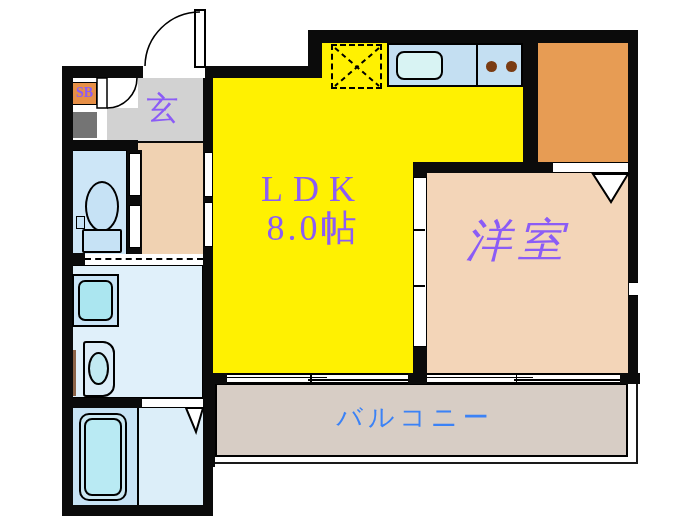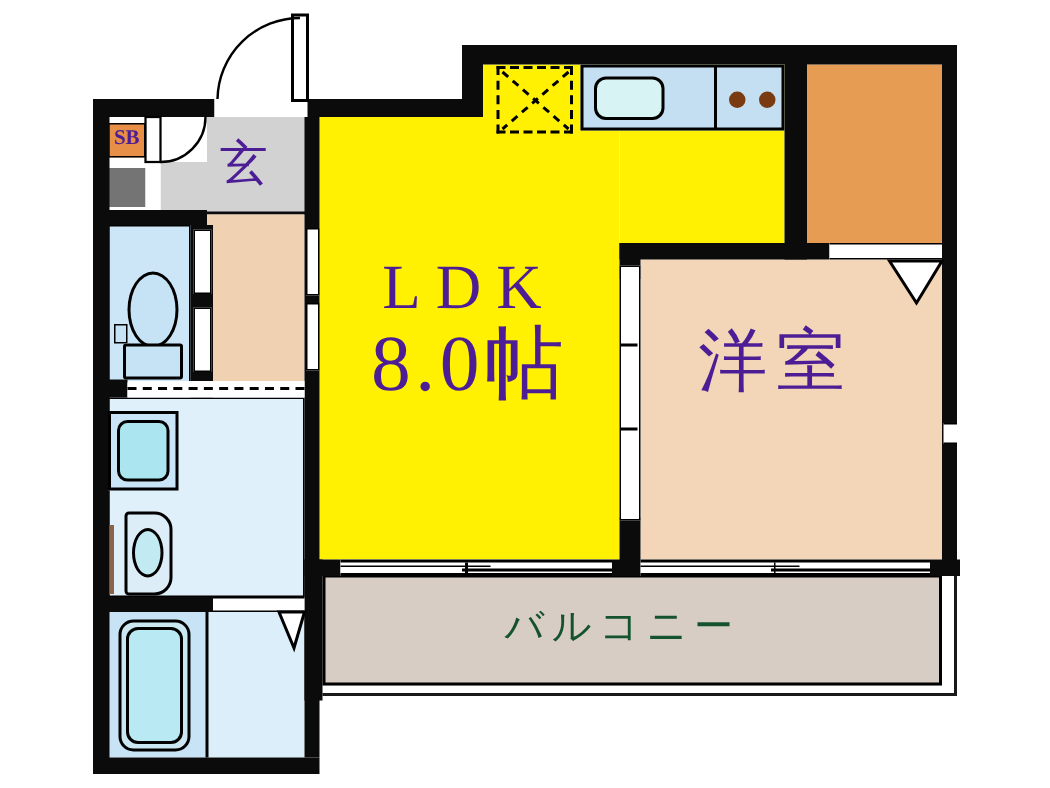--- a/index.html
+++ b/index.html
@@ -1,21 +1,21 @@
 <!DOCTYPE html>
 <html><head>
 <meta charset="utf-8">
 <style>
   html,body{margin:0;padding:0;background:#ffffff;}
   #stage{position:relative;width:700px;height:525px;background:#ffffff;overflow:hidden;
          font-family:"Liberation Serif","DejaVu Serif",serif;}
   .abs{position:absolute;box-sizing:border-box;}
   .wall{position:absolute;background:#0b0b0b;box-sizing:border-box;}
   .open{position:absolute;background:#ffffff;box-sizing:border-box;}
-  .lab{position:absolute;text-align:center;color:#4c1d95;line-height:1.08;box-sizing:border-box;}
+  .lab{position:absolute;text-align:center;color:#8b5cf6;line-height:1.08;box-sizing:border-box;}
   .lab span{display:block;}
   .panel{position:absolute;background:#ffffff;border:1.5px solid #000;box-sizing:border-box;}
   .win{position:absolute;background:#ffffff;border-top:2px solid #000;border-bottom:2px solid #000;height:11px;box-sizing:border-box;}
   .win .a{position:absolute;left:0;top:1.5px;width:55%;height:1.5px;background:#000;}
   .win .b{position:absolute;right:0;top:4px;width:55%;height:1.5px;background:#000;}
   .win .t{position:absolute;left:46%;top:0;width:1.5px;height:7px;background:#000;}
   svg{position:absolute;left:0;top:0;}
 </style>
 </head>
 <body>
@@ -125,29 +125,29 @@
 
     <line x1="335" y1="48" x2="379" y2="86" stroke="#000" stroke-width="2" stroke-dasharray="5 4"></line>
     <line x1="379" y1="48" x2="335" y2="86" stroke="#000" stroke-width="2" stroke-dasharray="5 4"></line>
 
     <polygon points="593,174 628,174 611,202" fill="#ffffff" stroke="#000" stroke-width="2"></polygon>
 
     <polygon points="186,408 203,408 196,432" fill="#ffffff" stroke="#000" stroke-width="2"></polygon>
   </svg>
 
   <div class="lab" style="left:213px;top:170px;width:200px;">
-    <span style="font-size:42px;letter-spacing:10px;">LDK</span>
-    <span style="font-size:53px;letter-spacing:3px;">8.0帖</span>
+    <span style="font-size:36px;letter-spacing:10px;">LDK</span>
+    <span style="font-size:36px;letter-spacing:3px;">8.0帖</span>
   </div>
-  <div class="lab" style="left:427px;top:216px;width:181px;">
+  <div class="lab" style="left:427px;top:216px;width:181px;font-style:italic;">
     <span style="font-size:46px;letter-spacing:6px;">洋室</span>
   </div>
   <div class="lab" style="left:120px;top:91px;width:85px;">
     <span style="font-size:32px;">玄</span>
   </div>
   <div class="lab" style="left:72px;top:85px;width:25px;">
     <span style="font-size:14px;font-weight:bold;">SB</span>
   </div>
-  <div class="lab" style="left:215px;top:404px;width:400px;color:#14532d;">
+  <div class="lab" style="left:215px;top:404px;width:400px;color:#3b82f6;">
     <span style="font-size:26px;letter-spacing:5px;">バルコニー</span>
   </div>
 
 </div>
 
 </body></html>

